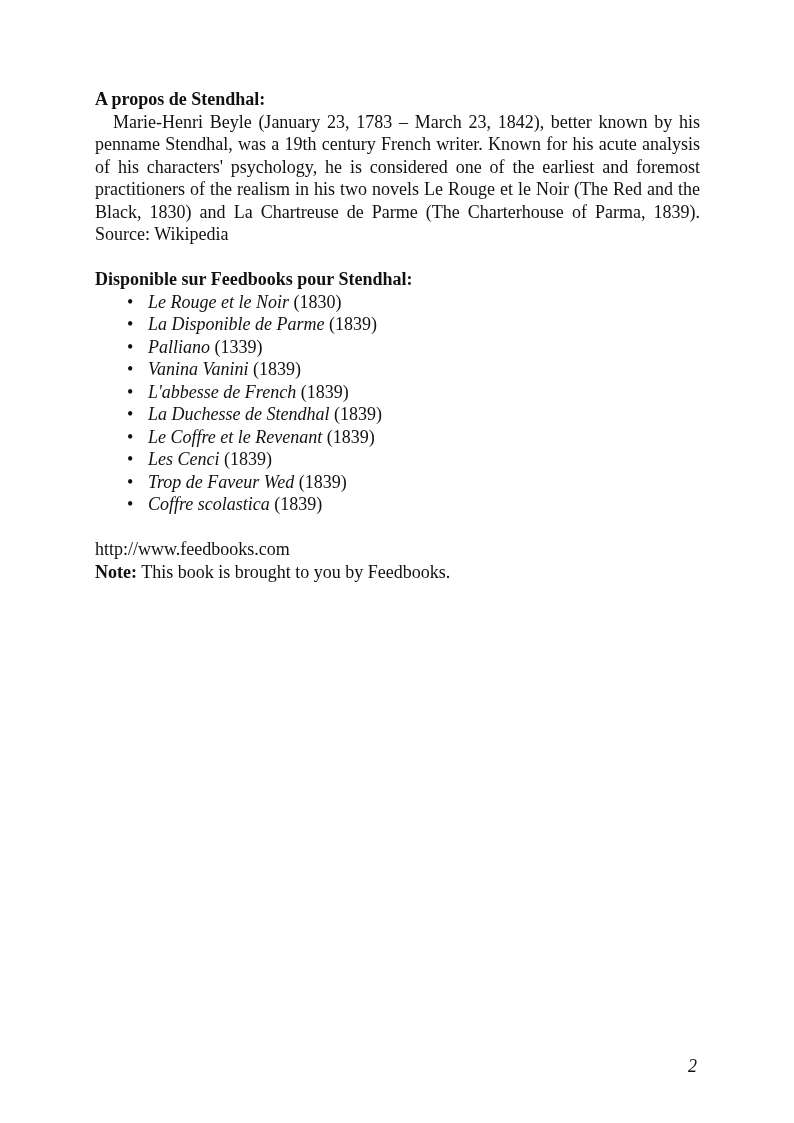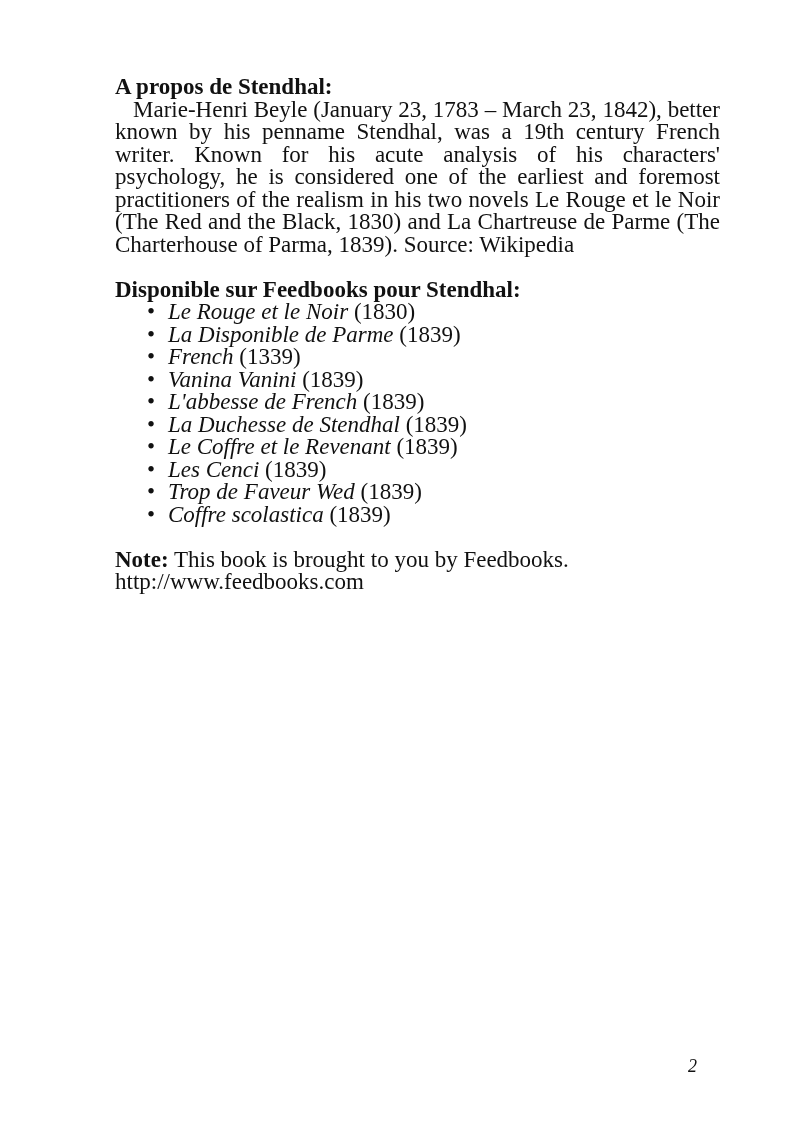--- a/index.html
+++ b/index.html
@@ -2,23 +2,23 @@
 <html><head>
   <meta charset="utf-8">
   <style>
     html, body { margin: 0; padding: 0; background: #ffffff; }
     body {
       width: 794px; height: 1123px; position: relative; overflow: hidden;
       font-family: "DejaVu Serif", "Liberation Serif", serif;
       color: #111111;
     }
     .content {
-      position: absolute; left: 95px; top: 76px; width: 605px;
+      position: absolute; left: 95px; top: 88px; width: 605px;
       font-family: "Liberation Serif", serif;
-      font-size: 23px; line-height: 22.5px; margin-left: 20px;
+      font-size: 18px; line-height: 22.5px;
     }
     .heading { font-weight: bold; margin: 0; }
     .para {
       margin: 0; text-align: justify; text-indent: 18px;
     }
     .spacer { height: 22.5px; }
     ul.books {
       list-style: none; margin: 0; padding: 0 0 0 32px;
     }
     ul.books li { position: relative; padding-left: 21px; margin: 0; }
@@ -39,28 +39,28 @@
 
 <div class="content">
   <p class="heading">A propos de Stendhal:</p>
   <p class="para">Marie-Henri Beyle (January 23, 1783 – March 23, 1842), better known by his penname Stendhal, was a 19th century French writer. Known for his acute analysis of his characters' psychology, he is considered one of the earliest and foremost practitioners of the realism in his two novels Le Rouge et le Noir (The Red and the Black, 1830) and La Chartreuse de Parme (The Charterhouse of Parma, 1839). Source: Wikipedia</p>
   <div class="spacer"></div>
 
   <p class="heading">Disponible sur Feedbooks pour Stendhal:</p>
   <ul class="books">
     <li><span class="bullet">•</span><span class="title">Le Rouge et le Noir</span> <span>(1830)</span></li>
     <li><span class="bullet">•</span><span class="title">La Disponible de Parme</span> <span>(1839)</span></li>
-    <li><span class="bullet">•</span><span class="title">French</span> <span>(1339)</span></li>
+    <li><span class="bullet">•</span><span class="title">Palliano</span> <span>(1339)</span></li>
     <li><span class="bullet">•</span><span class="title">Vanina Vanini</span> <span>(1839)</span></li>
     <li><span class="bullet">•</span><span class="title">L'abbesse de French</span> <span>(1839)</span></li>
     <li><span class="bullet">•</span><span class="title">La Duchesse de Stendhal</span> <span>(1839)</span></li>
     <li><span class="bullet">•</span><span class="title">Le Coffre et le Revenant</span> <span>(1839)</span></li>
     <li><span class="bullet">•</span><span class="title">Les Cenci</span> <span>(1839)</span></li>
     <li><span class="bullet">•</span><span class="title">Trop de Faveur Wed</span> <span>(1839)</span></li>
     <li><span class="bullet">•</span><span class="title">Coffre scolastica</span> <span>(1839)</span></li>
   </ul>
   <div class="spacer"></div>
 
+  <p class="line">http://www.feedbooks.com</p>
   <p class="line"><span class="note-label">Note:</span> <span>This book is brought to you by Feedbooks.</span></p>
-  <p class="line">http://www.feedbooks.com</p>
 </div>
 
 <div class="page-number">2</div>
 
 </body></html>

